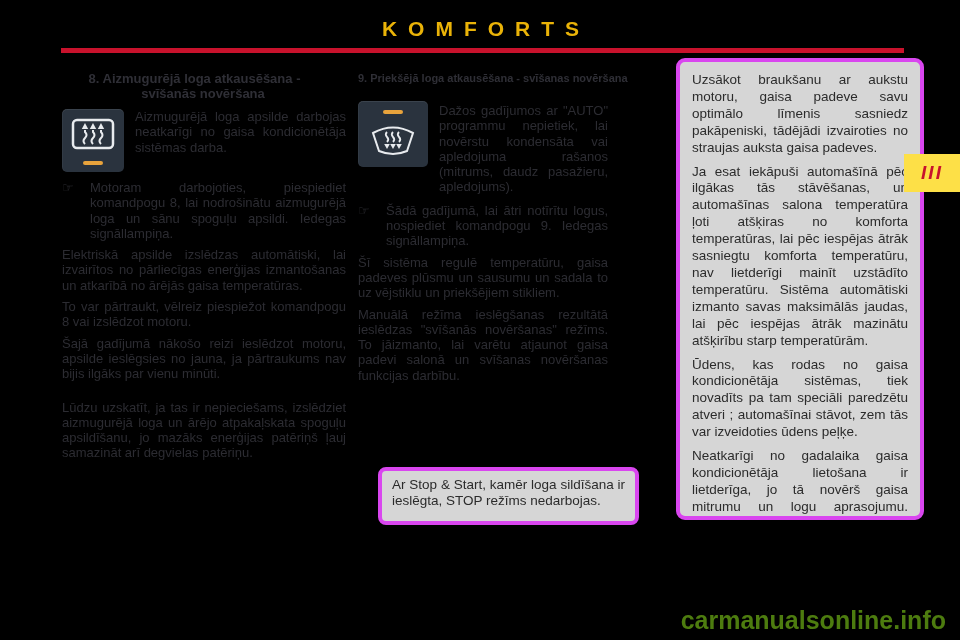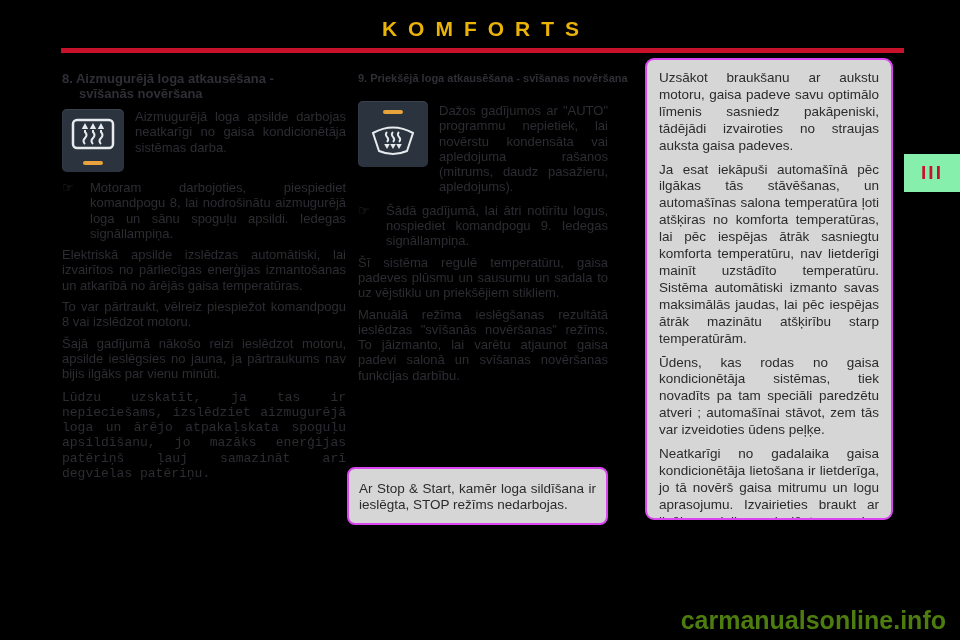--- a/index.html
+++ b/index.html
@@ -8,53 +8,53 @@
 
   .page-title{position:absolute;top:17px;left:0;width:960px;text-align:center;
               font-size:21px;font-weight:bold;letter-spacing:11px;color:#eab308;padding-left:12px;box-sizing:border-box;}
   .red-rule{position:absolute;left:61px;top:48px;width:843px;height:5px;background:#c8122c;}
 
   .darkcol{position:absolute;color:#2c2c32;font-size:13px;line-height:15.3px;text-align:justify;}
   .col-left{left:62px;top:71px;width:284px;}
   .col-mid{left:358px;top:71px;width:250px;}
 
   .heading{font-weight:bold;color:#2f2f36;text-align:left;line-height:15px;}
-  .heading-8{width:248px;text-indent:-17px;padding-left:17px;font-size:13px;}
+  .heading-8{width:248px;text-indent:-17px;padding-left:17px;font-size:13px;text-align:center;}
   .heading-9{font-size:11px;white-space:nowrap;}
 
   .icon-row{display:flex;gap:11px;margin-top:8px;align-items:flex-start;}
   .icon-box{background:#2a333e;border-radius:5px;position:relative;flex:0 0 auto;
             box-shadow:inset 0 1px 0 rgba(255,255,255,.08), inset 1px 0 0 rgba(255,255,255,.04);}
   .icon-box-rear{width:62px;height:63px;}
   .icon-box-front{width:70px;height:66px;margin-top:-2px;}
   .icon-box svg{position:absolute;left:50%;transform:translateX(-50%);}
   .icon-box-rear svg{top:9px;}
   .icon-box-front svg{top:24px;}
   .amber-dash{position:absolute;left:50%;transform:translateX(-50%);width:20px;height:4px;
               border-radius:2px;background:#e8a33c;}
   .dash-bottom{bottom:7px;}
   .dash-top{top:9px;}
   .intro{flex:1;}
 
   .bullet{display:flex;margin-top:8px;}
   .hand{flex:0 0 28px;font-family:"DejaVu Sans",sans-serif;font-size:13px;text-align:left;}
   .bullet-text{flex:1;}
   .para{margin-top:6px;}
-  .note{margin-top:8px;font-family:Liberation Mono, monospace;}
+  .note{margin-top:18px;}
 
-  .panel{background:#d6d6d6;border:2px solid #d946ef;color:#2b2b2b;box-sizing:border-box;
-         text-align:justify;}
+  .panel{background:#d6d6d6;border:4px solid #d946ef;color:#2b2b2b;box-sizing:border-box;
+         text-align:justify;margin-left:31px;}
   .panel-right{position:absolute;left:645px;top:58px;width:248px;height:462px;border-radius:9px;
                padding:10px 12px;font-size:13.5px;line-height:16.9px;overflow:hidden;}
   .panel-right p{margin:0 0 7px 0;}
   .note-box{position:absolute;left:347px;top:467px;width:261px;height:58px;border-radius:8px;
-            padding:12px 10px;font-size:13.5px;line-height:15.5px;overflow:hidden;}
+            padding:6px 10px;font-size:13.5px;line-height:15.5px;overflow:hidden;}
 
-  .section-tab{position:absolute;left:904px;top:154px;width:56px;height:38px;background:#86efac;
-               display:flex;align-items:center;justify-content:center;}
+  .section-tab{position:absolute;left:904px;top:154px;width:56px;height:38px;background:#fde047;
+               display:flex;align-items:center;justify-content:center;font-style:italic;}
   .section-tab span{color:#c8122c;font-weight:bold;font-size:19px;letter-spacing:2px;}
 
   .watermark{position:absolute;right:14px;bottom:5px;color:#4d7c0f;font-size:25px;font-weight:bold;}
 </style>
 </head>
 <body>
 
 <div class="canvas">
 
   <div class="page-title">KOMFORTS</div>

